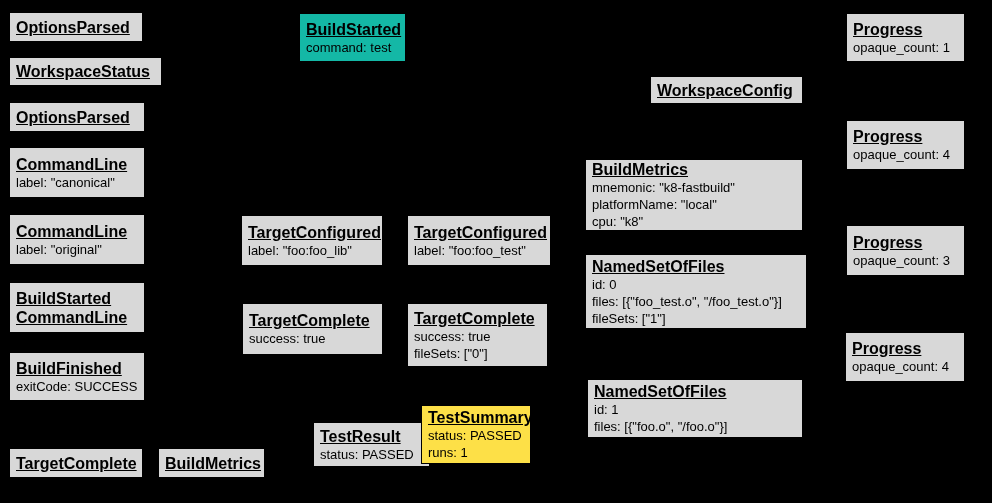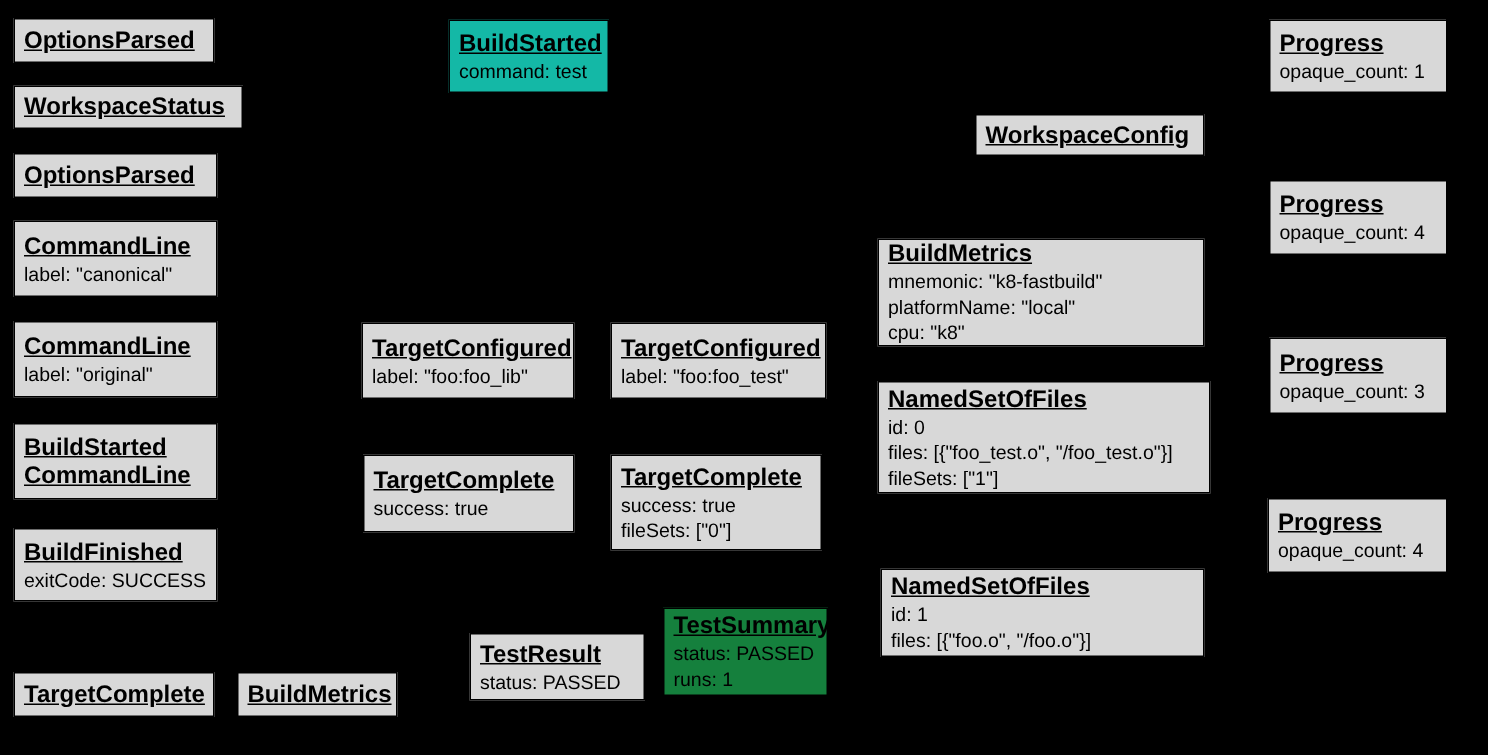--- a/index.html
+++ b/index.html
@@ -92,21 +92,21 @@
     </div>
     <div class="node" style="left: 407px; top: 303px; width: 141px; height: 64px; background: rgb(216, 216, 216); border-color: rgb(0, 0, 0); color: rgb(0, 0, 0);">
       <div class="node-title">TargetComplete</div>
       <div class="node-line">success: true</div>
       <div class="node-line">fileSets: ["0"]</div>
     </div>
     <div class="node" style="left: 313px; top: 422px; width: 117px; height: 45px; background: rgb(216, 216, 216); border-color: rgb(0, 0, 0); color: rgb(0, 0, 0);">
       <div class="node-title">TestResult</div>
       <div class="node-line">status: PASSED</div>
     </div>
-    <div class="node" style="left: 442px; top: 405px; width: 110px; height: 59px; background: #15803d; border-color: rgb(0, 0, 0); color: rgb(0, 0, 0);">
+    <div class="node" style="left: 421px; top: 405px; width: 110px; height: 59px; background: #fde047; border-color: rgb(0, 0, 0); color: rgb(0, 0, 0);">
       <div class="node-title">TestSummary</div>
       <div class="node-line">status: PASSED</div>
       <div class="node-line">runs: 1</div>
     </div>
     <div class="node" style="left: 650px; top: 76px; width: 153px; height: 28px; background: rgb(216, 216, 216); border-color: rgb(0, 0, 0); color: rgb(0, 0, 0);">
       <div class="node-title">WorkspaceConfig</div>
     </div>
     <div class="node" style="left: 585px; top: 159px; width: 218px; height: 72px; background: rgb(216, 216, 216); border-color: rgb(0, 0, 0); color: rgb(0, 0, 0);">
       <div class="node-title">BuildMetrics</div>
       <div class="node-line">mnemonic: "k8-fastbuild"</div>

